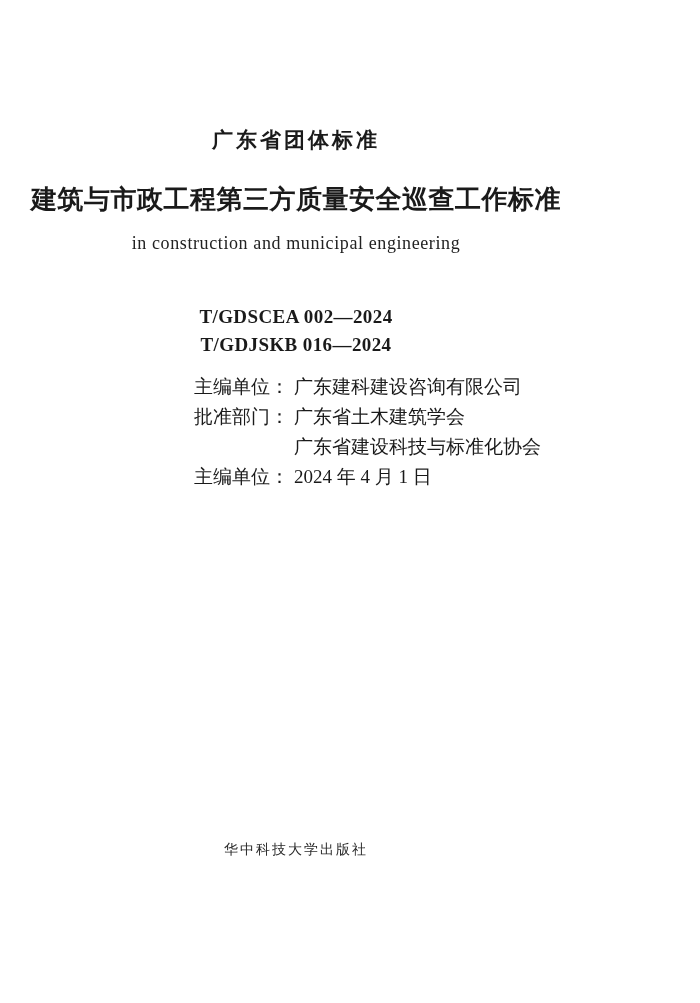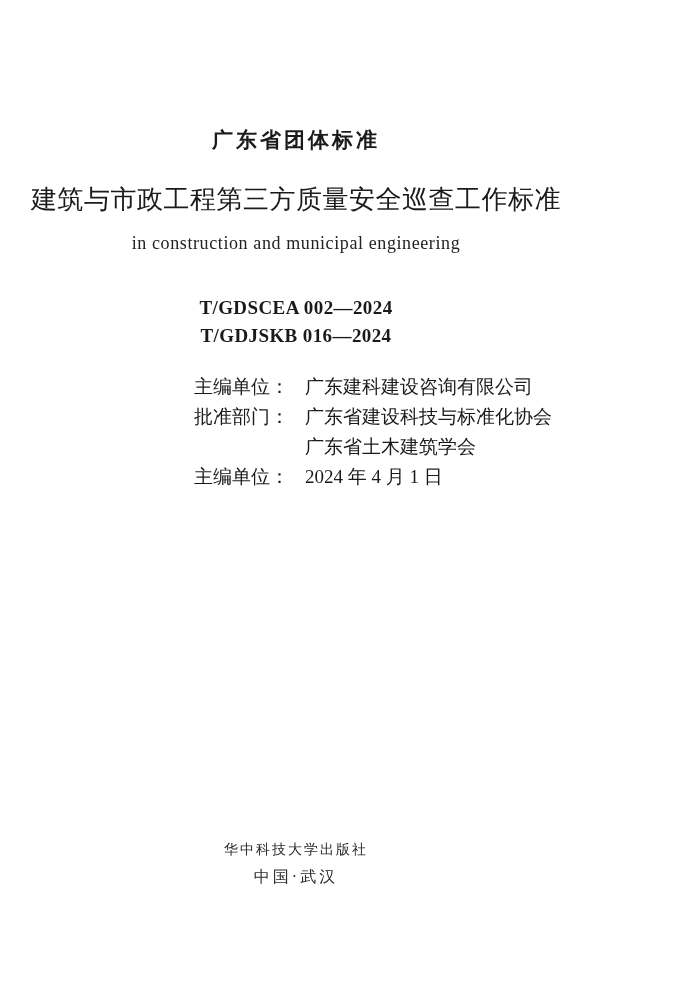--- a/index.html
+++ b/index.html
@@ -25,62 +25,62 @@
     letter-spacing: 3px;
   }
 
   .zh-title {
     position: absolute;
     top: 182px;
     left: 0;
     width: 100%;
     text-align: center;
     font-family: "Liberation Serif", serif;
-    font-weight: normal;
+    font-weight: bold;
     font-size: 26px;
     letter-spacing: 0.5px;
     white-space: nowrap;
   }
 
   .en-title {
     position: absolute;
     top: 230px;
     left: 0;
     width: 100%;
     text-align: center;
     font-family: "Liberation Serif", serif;
     font-size: 18px;
     line-height: 27px;
     letter-spacing: 0.6px;
     color: #222222;
   }
 
   .std-numbers {
     position: absolute;
-    top: 294px;
+    top: 303px;
     left: 0;
     width: 100%;
     text-align: center;
     font-family: "Liberation Serif", serif;
     font-weight: bold;
     font-size: 19px;
     line-height: 28px;
     letter-spacing: 0.4px;
   }
 
   .info-block {
     position: absolute;
     top: 372px;
     left: 194px;
     font-family: "Liberation Serif", serif;
     font-size: 19px;
     line-height: 30px;
     display: grid;
     grid-template-columns: auto auto;
-    column-gap: 16px;
+    column-gap: 5px;
     white-space: nowrap;
   }
   .info-label { text-align: left; }
   .info-value { text-align: left; }
 
   .publisher {
     position: absolute;
     top: 841px;
     left: 0;
     width: 100%;
@@ -117,26 +117,25 @@
     <div>T/GDSCEA 002—2024</div>
     <div>T/GDJSKB 016—2024</div>
   </div>
 
   <div class="info-block">
     <div class="info-label">主编单位：</div>
     <div class="info-value">广东建科建设咨询有限公司</div>
 
     <div class="info-label">批准部门：</div>
     <div class="info-value">
+      <div>广东省土木建筑学会</div>
       <div>广东省建设科技与标准化协会</div>
-      <div>广东省土木建筑学会</div>
     </div>
 
     <div class="info-label">主编单位：</div>
     <div class="info-value">2024 年 4 月 1 日</div>
   </div>
 
   <div class="publisher">
     <div class="publisher-name">华中科技大学出版社</div>
-    <div class="publisher-location">中国·武汉</div>
   </div>
 
 </div>
 
 </body></html>

